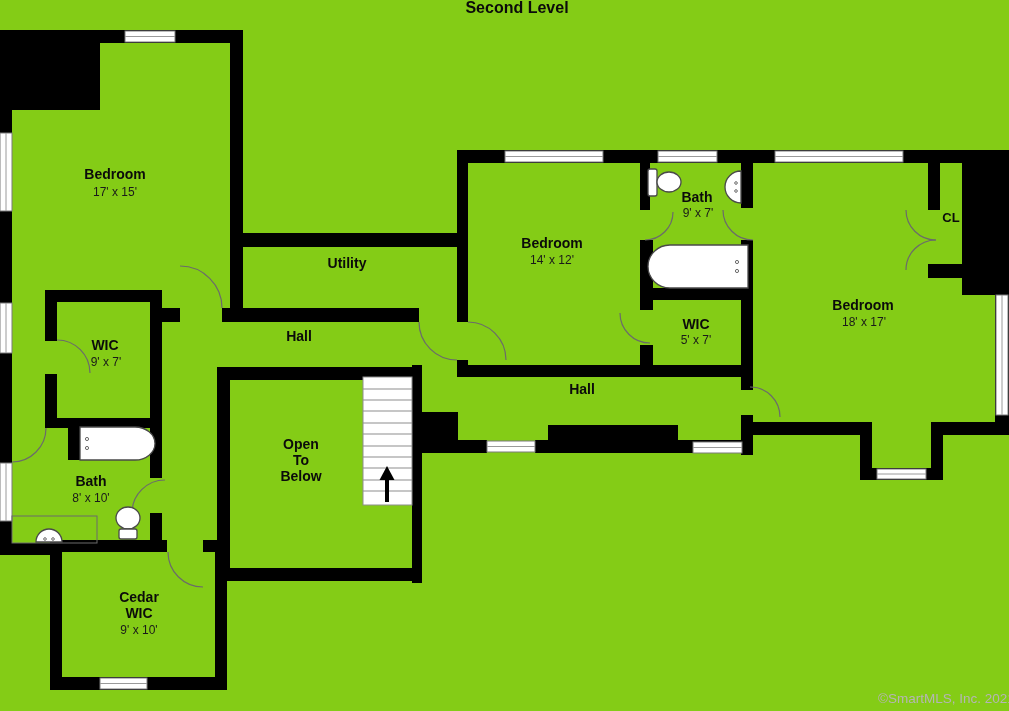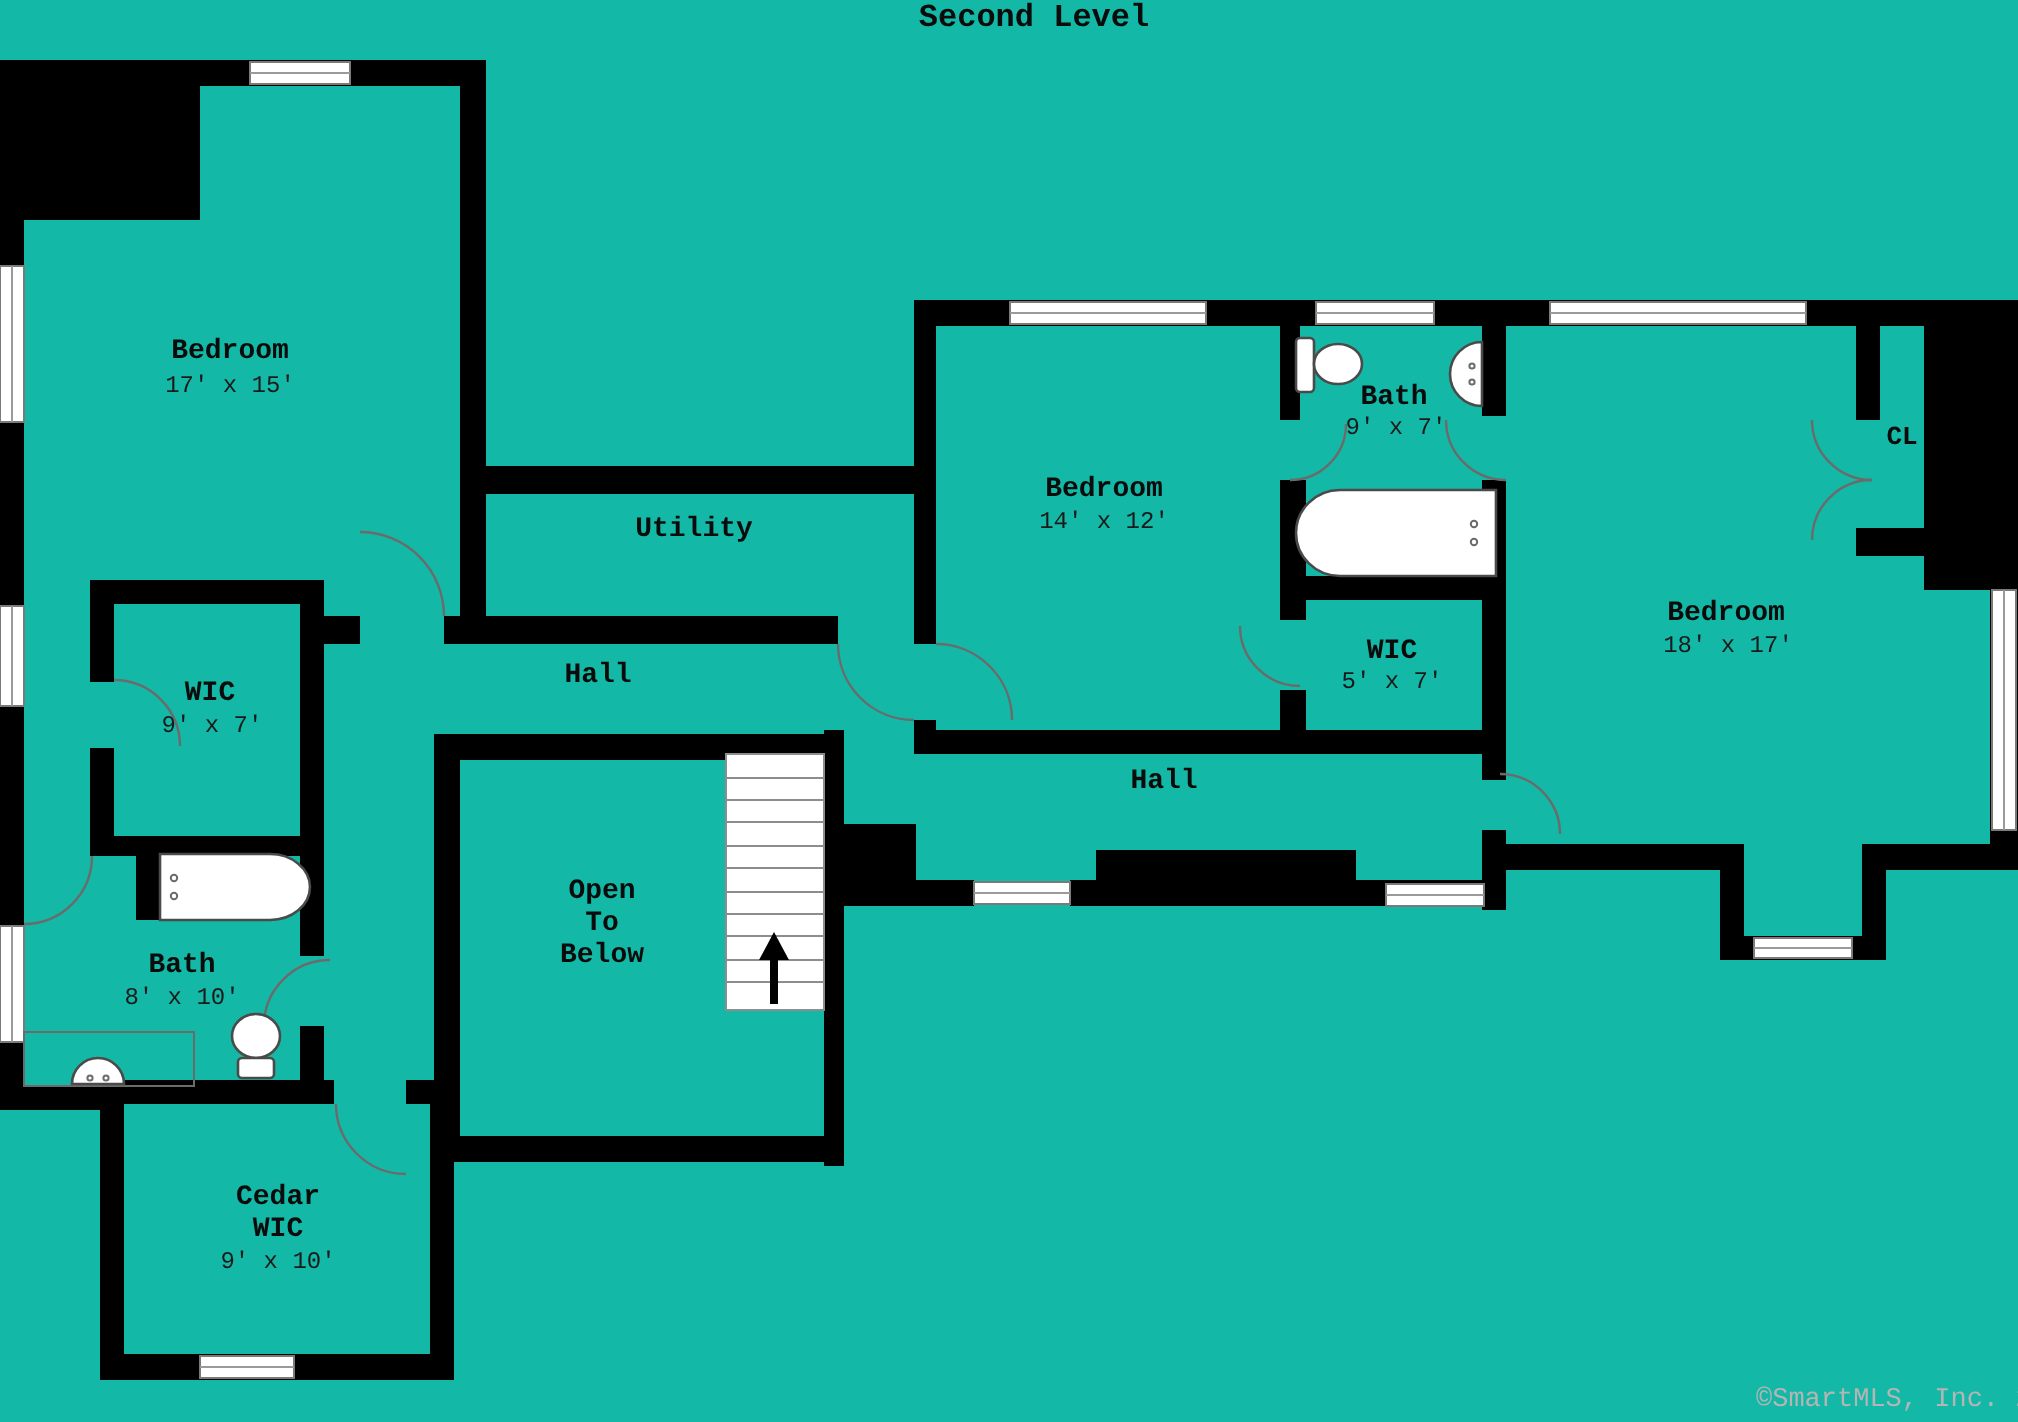--- a/index.html
+++ b/index.html
@@ -1,17 +1,17 @@
 <!DOCTYPE html>
 <html><head>
 <meta charset="utf-8">
 <style>
   html,body{margin:0;padding:0;background:#fff;}
-  #stage{position:relative;width:1009px;height:711px;background:#14b8a6;overflow:hidden;
-         font-family:Liberation Mono, monospace;}
+  #stage{position:relative;width:1009px;height:711px;background:#84cc16;overflow:hidden;
+         font-family:Liberation Sans, sans-serif;}
   svg{display:block;}
   [data-name="wall"]{fill:#000;}
   [data-name$="-window"] rect{fill:#fff;stroke:#7a7a7a;stroke-width:1;}
   [data-name$="-window"] line{stroke:#9a9a9a;stroke-width:1;}
   .door{fill:none;stroke:#6b6b6b;stroke-width:1.2;}
   .fixture{fill:#fff;stroke:#4a4a4a;stroke-width:1.3;}
   .fixline{fill:none;stroke:#6b6b6b;stroke-width:1;}
   .tread{stroke:#8d8d8d;stroke-width:1;}
   .rname{font-weight:700;font-size:14px;fill:#0b0b0b;text-anchor:middle;}
   .rdims{font-weight:400;font-size:12px;fill:#1a1a1a;text-anchor:middle;}

